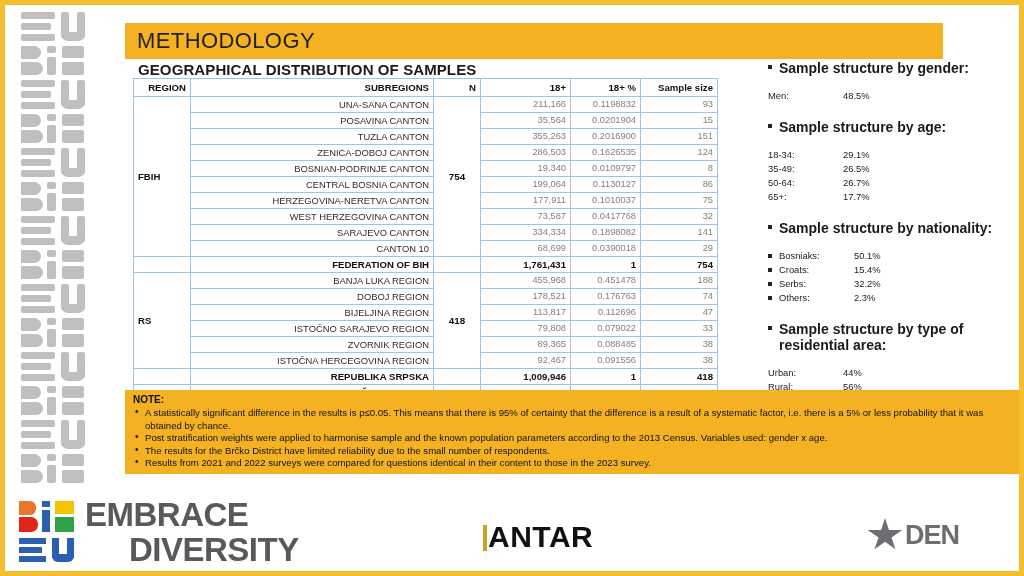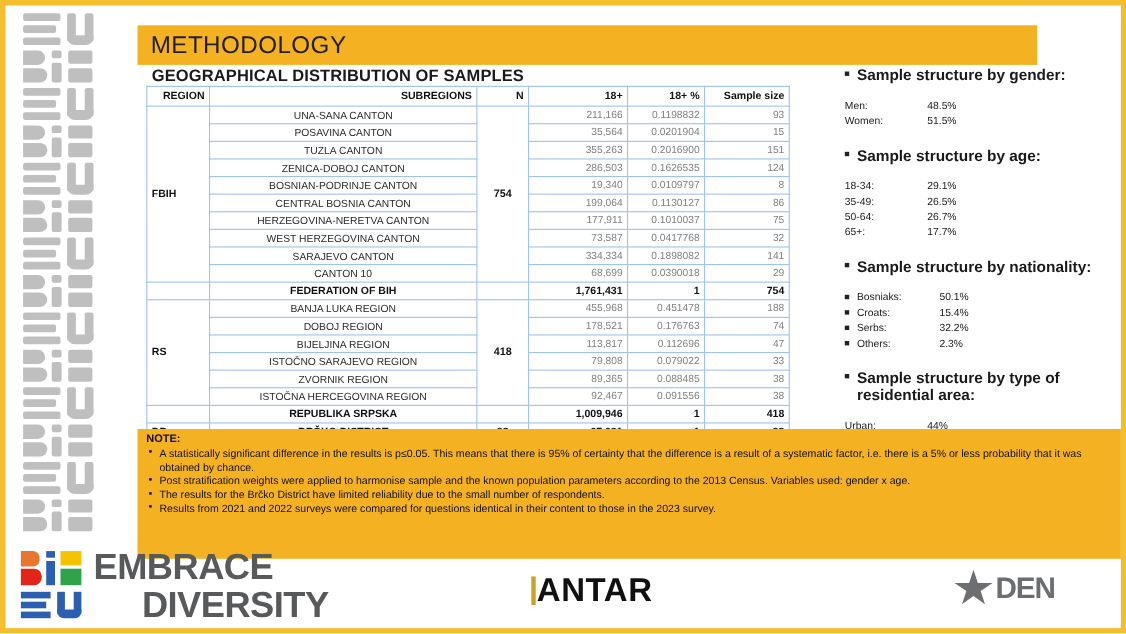--- a/index.html
+++ b/index.html
@@ -68,41 +68,41 @@
   table.geo thead th{
     color:#111;font-weight:bold;text-align:right;font-size:9.6px;
     height:17px;line-height:17px;background:#fff;
   }
   .c-region{width:57px;}
   .c-sub{width:243px;}
   .c-n{width:47px;}
   .c-18{width:90px;}
   .c-pct{width:70px;}
   .c-samp{width:77px;}
-  td.sub{text-align:center;color:#2b2b2b;font-size:9.4px;padding-left:7px;}
+  td.sub{text-align:right;color:#2b2b2b;font-size:9.4px;padding-left:7px;}
   td.num{text-align:right;}
   td.regcell{text-align:left;color:#111;font-weight:bold;font-size:9.6px;}
   td.ncell{text-align:center;color:#111;font-weight:bold;font-size:9.8px;}
   tr.total td{color:#111;font-weight:bold;font-size:9.6px;}
   tr.total td.sub{color:#111;font-weight:bold;}
   td.blank{border-left:1px solid #9DC3E6;border-right:1px solid #9DC3E6;
            border-top:none;border-bottom:none;}
   
   .stats{position:absolute;left:763px;top:55px;width:250px;font-size:9.4px;color:#1a1a1a;}
   .stats .hd{font-weight:bold;font-size:14px;margin:0 0 4px 0;display:flex;}
   .stats .hd .sq{display:inline-block;width:4px;height:4px;background:#222;margin:5px 7px 0 0;flex:none;}
   .stats .row{display:flex;line-height:14px;}
   .stats .row .k{width:75px;}
   .stats .row .v{}
   .stats .row .sq{display:inline-block;width:4px;height:4px;background:#222;margin:5px 7px 0 0;flex:none;}
   .stats .gap{height:16px;}
   .stats .gap-sm{height:9px;}
   
   .note{
-    position:absolute;left:120px;top:385px;width:894px;height:118px;
+    position:absolute;left:120px;top:385px;width:894px;height:84px;
     background:#F4B223;color:#111;font-size:9.6px;line-height:12.4px;
     box-sizing:border-box;padding:4px 10px 4px 8px;
   }
   .note .nt{font-weight:bold;font-size:10px;margin-bottom:1px;}
   .note ul{margin:0;padding:0;list-style:none;}
   .note li{position:relative;padding-left:12px;margin-bottom:0px;}
   .note li:before{content:"\2022";position:absolute;left:2px;top:-1px;font-size:10px;}
   
   .embrace{position:absolute;left:8px;top:490px;width:250px;height:80px;}
   .em-glyph{position:absolute;left:6px;top:6px;width:58px;height:66px;}
@@ -413,24 +413,20 @@
 
     <div class="hd">
       <span class="sq"></span>
       <span>Sample structure by gender:</span>
     </div>
     <div class="gap-sm"></div>
     <div class="row">
       <span class="k">Men:</span>
       <span class="v">48.5%</span>
     </div>
-    <div class="row">
-      <span class="k">Women:</span>
-      <span class="v">51.5%</span>
-    </div>
 
     <div class="gap"></div>
 
     <div class="hd">
       <span class="sq"></span>
       <span>Sample structure by age:</span>
     </div>
     <div class="gap-sm"></div>
     <div class="row">
       <span class="k">18-34:</span>

